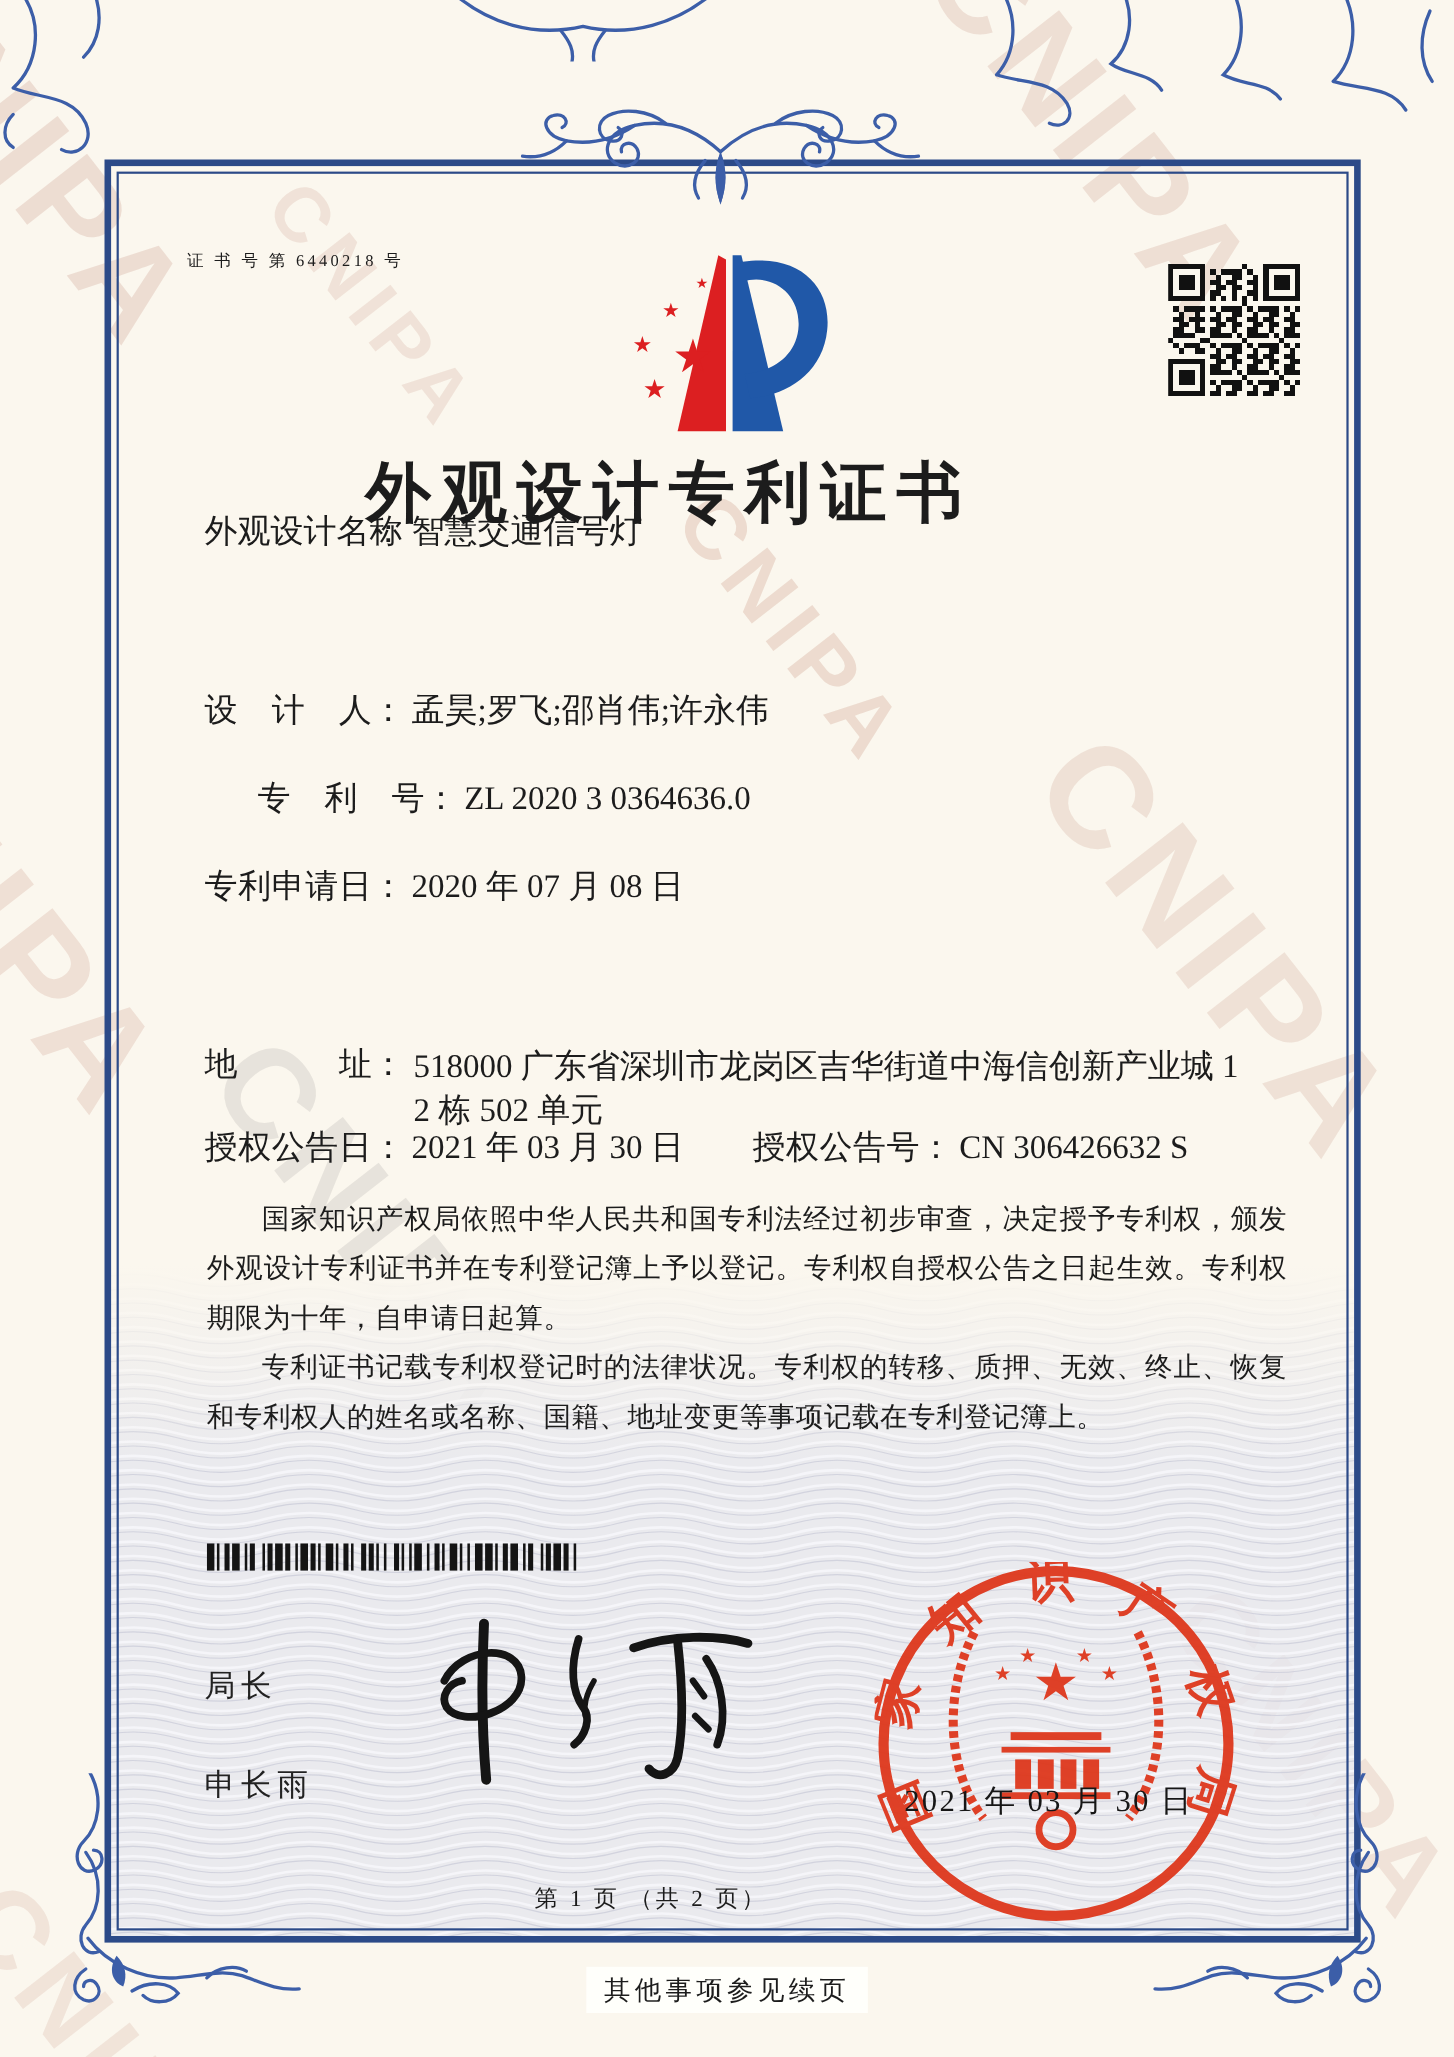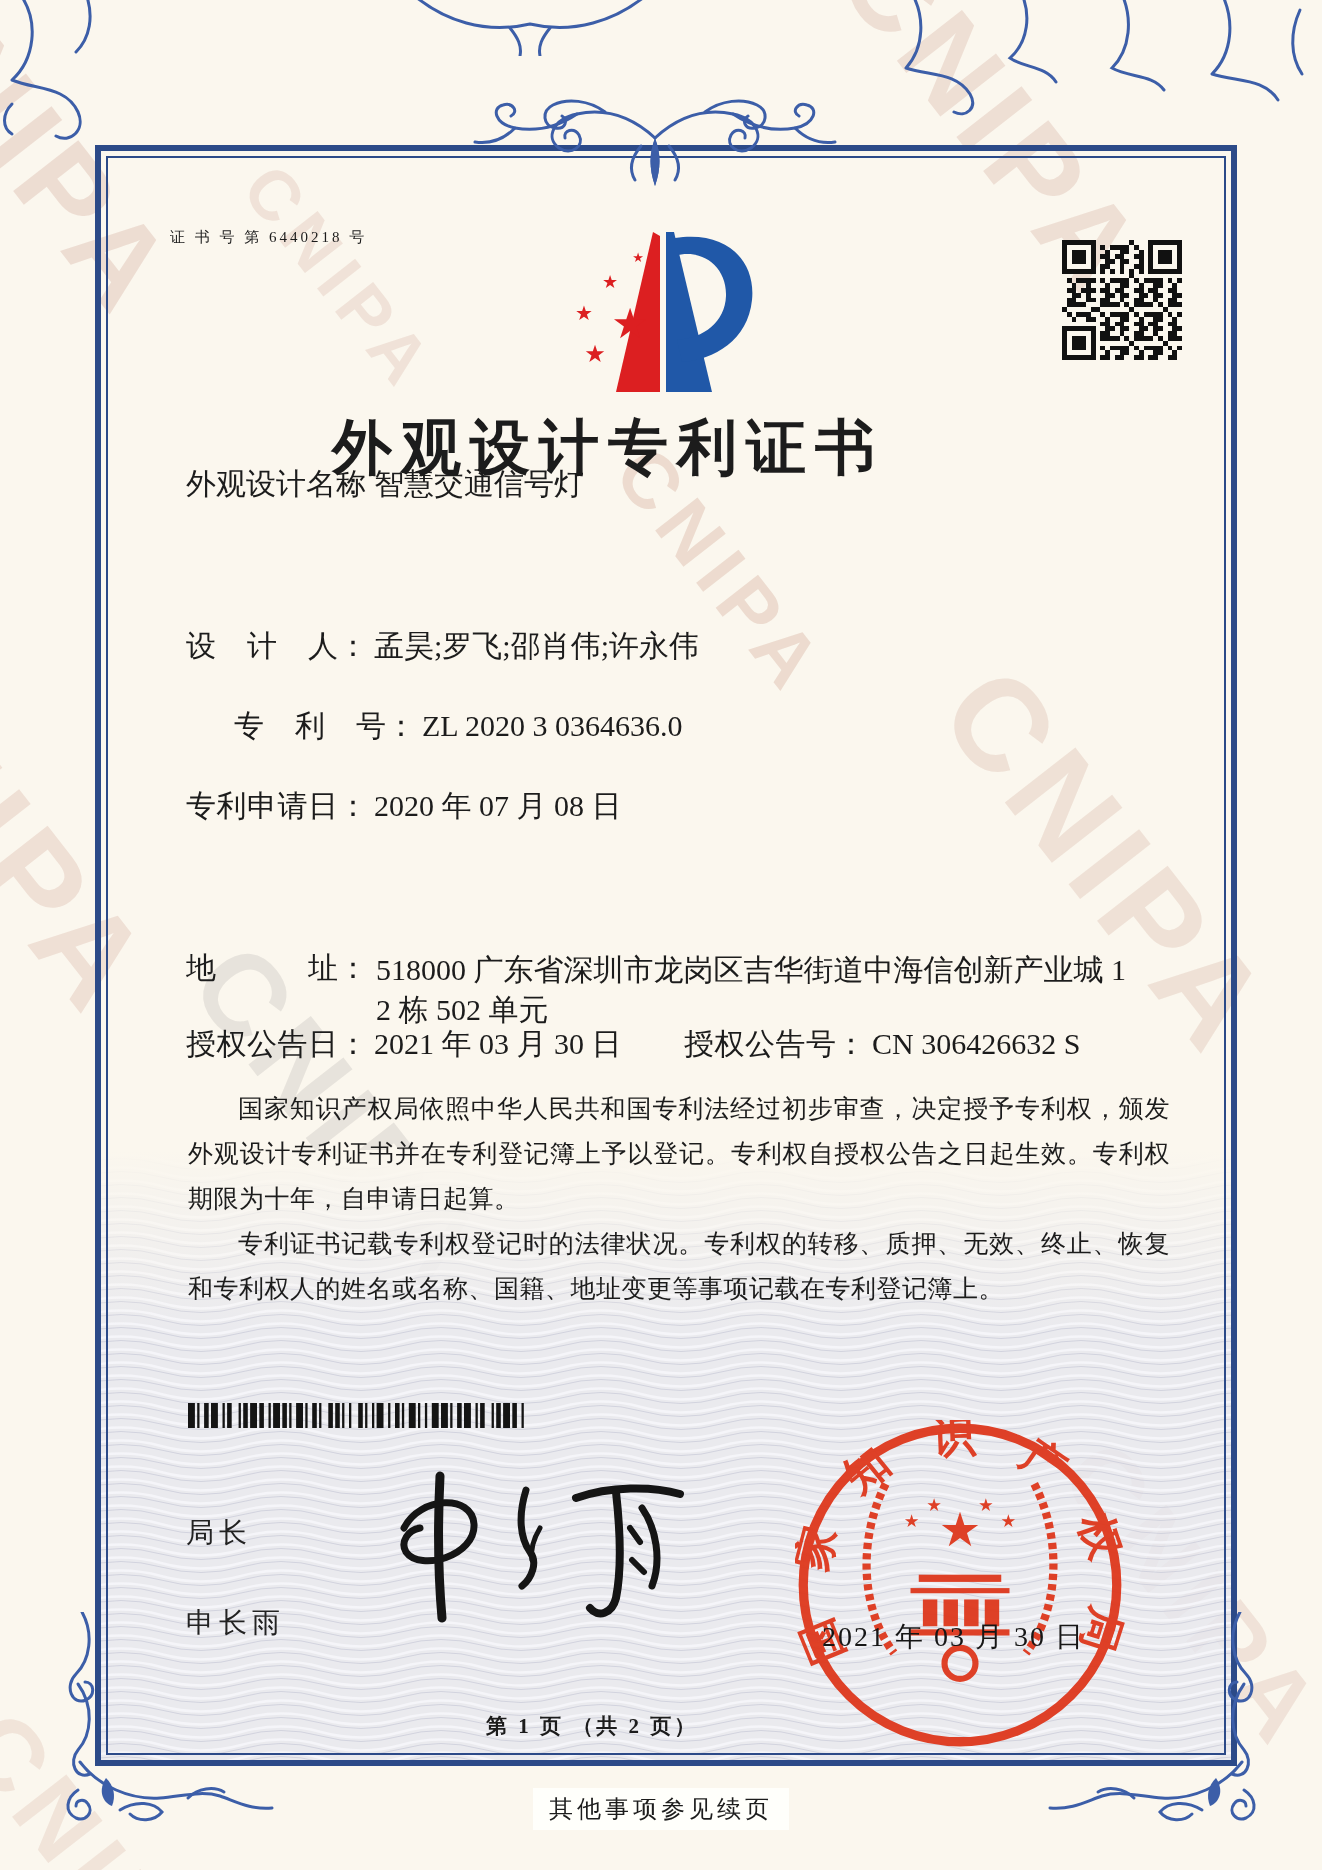--- a/index.html
+++ b/index.html
@@ -39,21 +39,21 @@
   .paras p{margin:0;text-indent:50px;}
   
   .barcode{position:absolute;left:188px;top:1403px;z-index:3;}
   .signer{position:absolute;left:186px;z-index:4;font-family:"Liberation Sans", sans-serif;
       font-size:28px;letter-spacing:5px;color:#222;}
   .sig{position:absolute;left:380px;top:1468px;z-index:4;}
   .sig path{stroke:#151515;fill:none;stroke-linecap:round;stroke-linejoin:round;}
   .seal{position:absolute;left:795px;top:1420px;z-index:5;opacity:0.93;}
   .sealdate{position:absolute;left:822px;top:1618px;z-index:6;font-size:28px;letter-spacing:2px;color:#161616;}
   .pagenum{position:absolute;left:0;top:1712px;width:1184px;text-align:center;z-index:3;
-      font-size:21px;letter-spacing:3px;font-weight:bold;}
+      font-size:21px;letter-spacing:3px;}
   .notewrap{position:absolute;left:0;top:1788px;width:1322px;text-align:center;z-index:3;}
   .note{display:inline-block;background:rgba(255,255,252,0.92);padding:5px 16px;font-size:24px;letter-spacing:4px;}
 </style>
 </head>
 <body>
 
 <div class="page">
 
   <div class="wm" style="left:-50px;top:-70px;font-size:120px;color:rgba(216,180,165,0.38);">CNIPA</div>
   <div class="wm" style="left:290px;top:150px;font-size:70px;color:rgba(216,180,165,0.30);">CNIPA</div>

